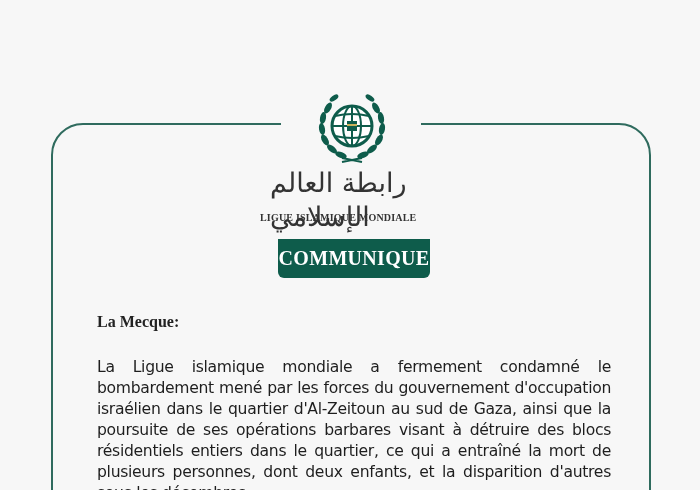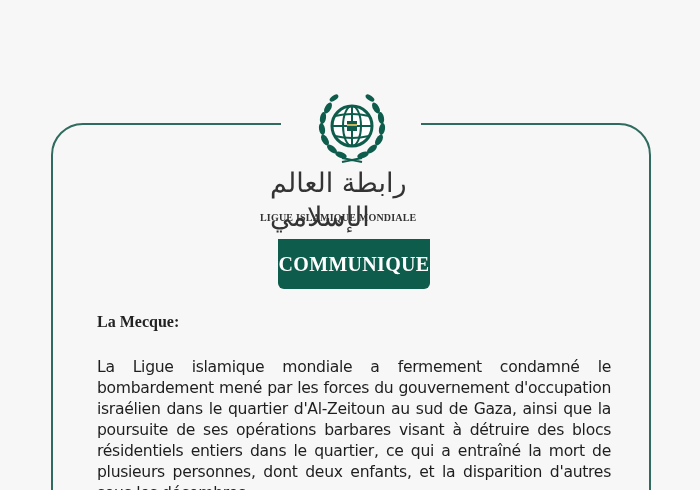--- a/index.html
+++ b/index.html
@@ -35,21 +35,21 @@
   }
   .org-fr {
     position:absolute; left:260px; top:212px; width:190px;
     text-align:left;
     font-family:"Liberation Serif", serif;
     font-weight:bold; font-size:10px; color:#333;
     letter-spacing:0.2px;
   }
   .badge {
     position:absolute; left:278px; top:239px;
-    width:152px; height:50px;
+    width:152px; height:39px;
     background:#0e5c4b;
     border-radius:0 0 6px 6px;
     color:#fff;
     font-family:"Liberation Serif", serif;
     font-weight:bold; font-size:20px;
     display:flex; align-items:center; justify-content:center;
     letter-spacing:0.3px;
   }
   .dateline {
     position:absolute; left:97px; top:313px;

